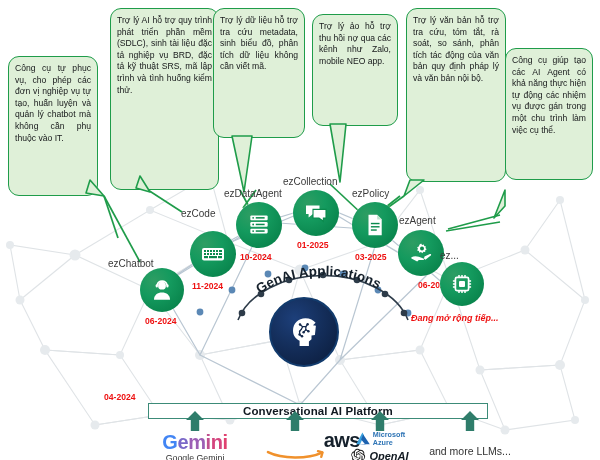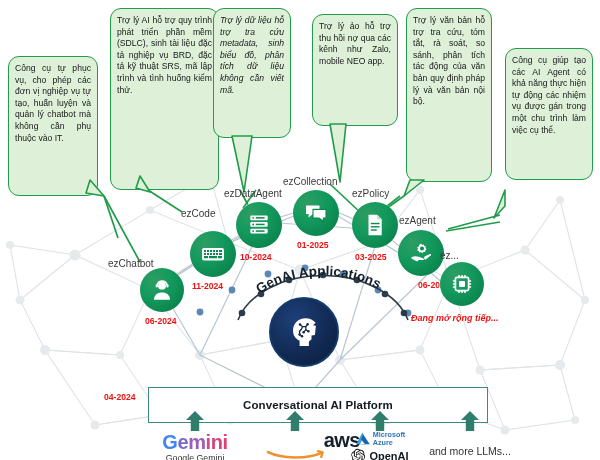--- a/index.html
+++ b/index.html
@@ -91,21 +91,21 @@
 
   .gem{font-size:20px;font-weight:bold;letter-spacing:-.4px;line-height:22px;}
   .gem .g1{color:#4285f4}.gem .g2{color:#7b68c8}.gem .g3{color:#9c5fb5}
   .gem .g4{color:#c0508f}.gem .g5{color:#d4457e}.gem .g6{color:#e0416f}
 
   .awsword{font-size:20px;font-weight:bold;color:#15202b;line-height:19px;letter-spacing:-.5px;}
 
   .azrow{display:flex;align-items:center;justify-content:center;gap:2px;}
   .aztxt{font-size:7.2px;font-weight:bold;color:#2e74b5;line-height:8px;text-align:left;}
   .oairow{display:flex;align-items:center;justify-content:center;gap:3px;margin-top:1px;}
-  .oaitxt{font-size:11px;font-weight:bold;color:#101820;}
+  .oaitxt{font-size:11px;font-weight:bold;color:#101820;font-style:italic;}
   .morellm{font-size:10.5px;color:#333;white-space:nowrap;}
 </style>
 </head>
 <body>
 
 <div id="stage">
 
   <svg id="netbg" viewBox="0 0 600 290">
     <g stroke="#dfe3e6" stroke-width="1.1" fill="none">
       <path d="M20 150 L75 105 L150 140 L120 205 L45 200 Z"></path>
@@ -195,29 +195,29 @@
   </svg>
 
   <div class="callout" style="left:8px;top:56px;width:90px;height:140px;">
     <p>Công cụ tự phục vụ, cho phép các đơn vị nghiệp vụ tự tạo, huấn luyện và quản lý chatbot mà không cần phụ thuộc vào IT.</p>
   </div>
 
   <div class="callout" style="left:110px;top:8px;width:109px;height:182px;">
     <p>Trợ lý AI hỗ trợ quy trình phát triển phần mềm (SDLC), sinh tài liệu đặc tả nghiệp vụ BRD, đặc tả kỹ thuật SRS, mã lập trình và tình huống kiểm thử.</p>
   </div>
 
-  <div class="callout" style="left:213px;top:8px;width:78px;height:130px;font-style:italic;">
+  <div class="callout" style="left:213px;top:8px;width:92px;height:130px;">
     <p>Trợ lý dữ liệu hỗ trợ tra cứu metadata, sinh biểu đồ, phân tích dữ liệu không cần viết mã.</p>
   </div>
 
   <div class="callout" style="left:312px;top:14px;width:86px;height:112px;">
     <p>Trợ lý ảo hỗ trợ thu hồi nợ qua các kênh như Zalo, mobile NEO app.</p>
   </div>
 
-  <div class="callout" style="left:406px;top:8px;width:86px;height:174px;">
+  <div class="callout" style="left:406px;top:8px;width:100px;height:174px;">
     <p>Trợ lý văn bản hỗ trợ tra cứu, tóm tắt, rà soát, so sánh, phân tích tác động của văn bản quy định pháp lý và văn bản nội bộ.</p>
   </div>
 
   <div class="callout" style="left:505px;top:48px;width:88px;height:132px;">
     <p>Công cụ giúp tạo các AI Agent có khả năng thực hiện tự động các nhiệm vụ được gán trong một chu trình làm việc cụ thể.</p>
   </div>
 
   <svg style="position:absolute;left:0;top:0;width:600px;height:460px;z-index:5;" viewBox="0 0 600 460">
     <g fill="#dff0d8" stroke="#1f9c4a" stroke-width="1.6" stroke-linejoin="round">
       <path d="M86 193 L104 196 L90 180 Z"></path>
@@ -375,21 +375,21 @@
         <circle cx="19" cy="15.5" r="1.25"></circle>
           <circle cx="26.6" cy="15.3" r="1.25"></circle>
         <circle cx="27.4" cy="22.2" r="1.25"></circle>
           <circle cx="18.6" cy="25.6" r="1.25"></circle>
         <circle cx="21" cy="27.2" r="1.25"></circle>
           <circle cx="22.6" cy="23.2" r="1.25"></circle>
       </g>
     </svg>
   </div>
 
-  <div id="platform" style="left:148px;top:387px;width:340px;height:36px;">
+  <div id="platform" style="left:148px;top:403px;width:340px;height:16px;">
     <span>Conversational AI Platform</span>
   </div>
   <div id="platformdate" style="left:104px;top:392px;">04-2024</div>
 
   <div class="llmcol" style="left:140px;top:411px;width:110px;">
     <svg class="arrowup" width="20" height="20" viewBox="0 0 20 20">
       <path d="M10 0 L19 9 H14.2 V20 H5.8 V9 H1 Z" fill="#2f7d6b"></path>
     </svg>
     <div class="gem">
       <span class="g1">G</span><span class="g2">e</span><span class="g3">m</span><span class="g4">i</span><span class="g5">n</span><span class="g6">i</span>

